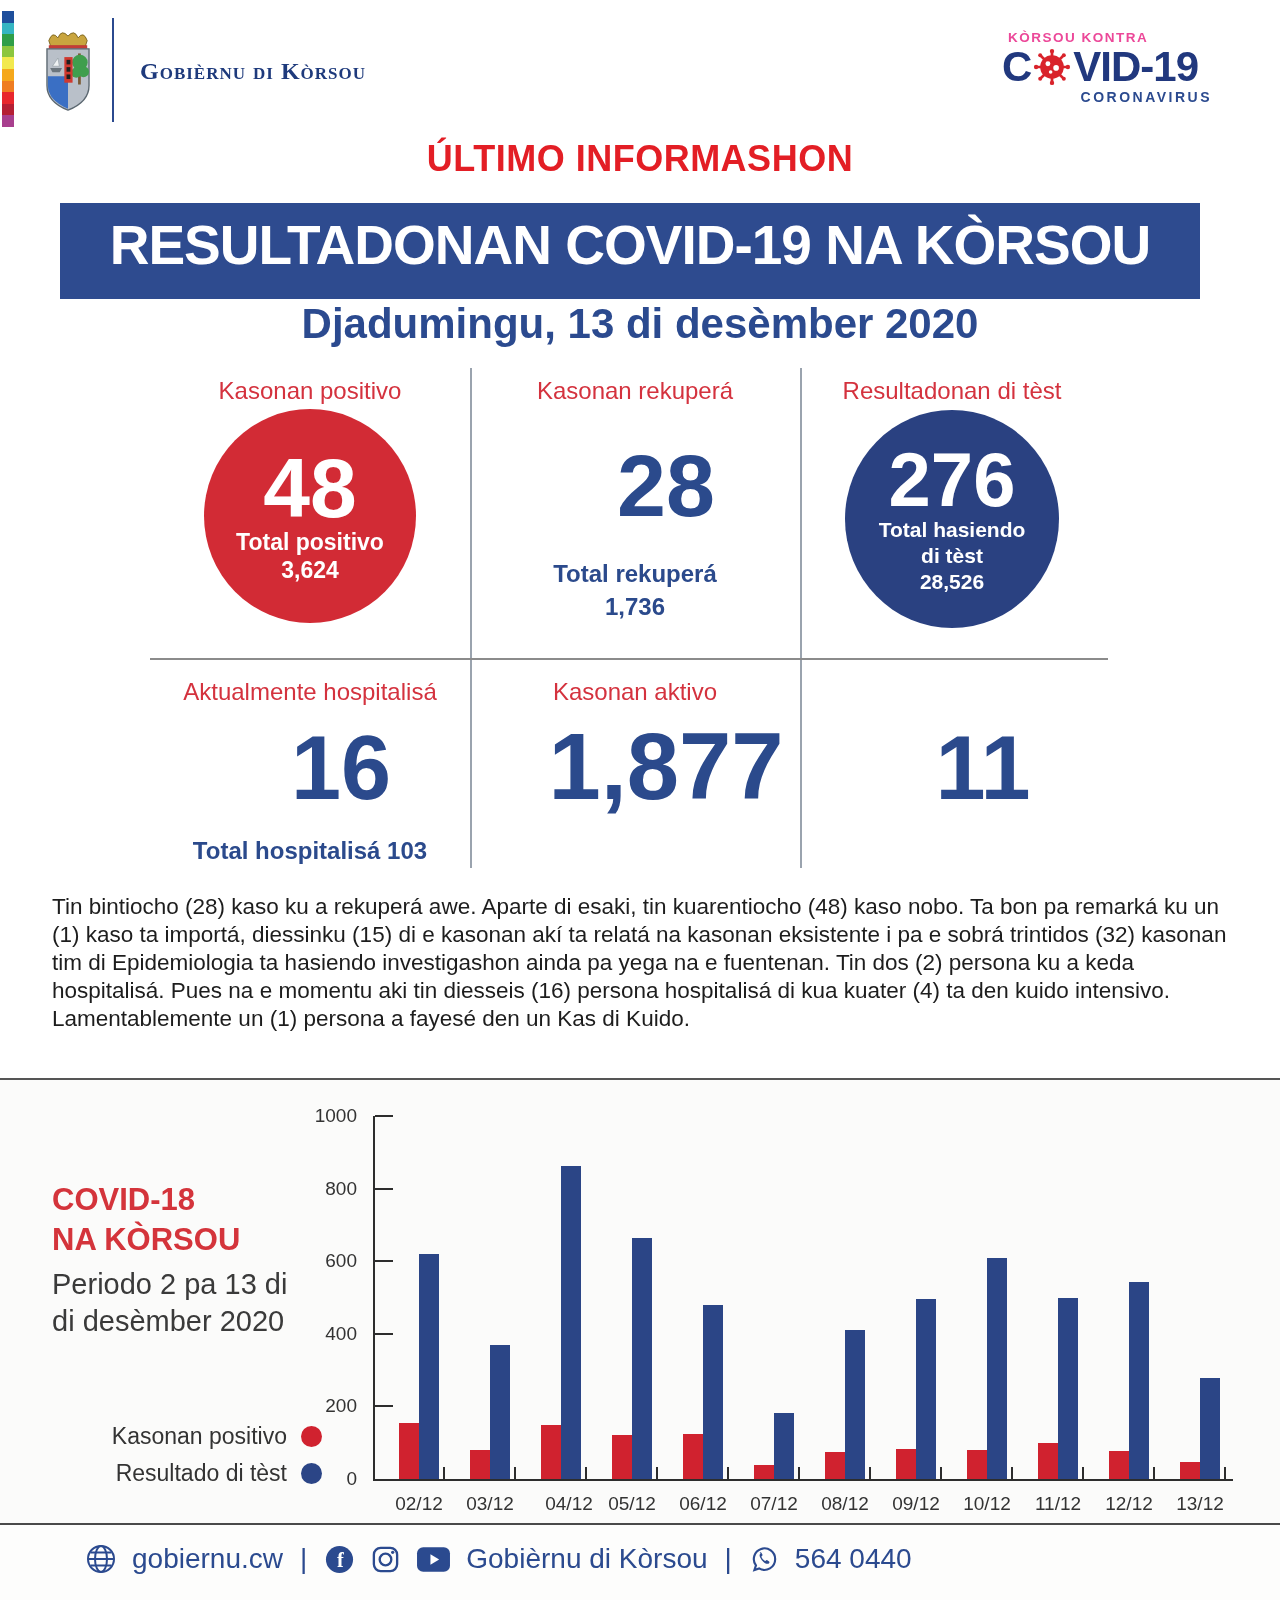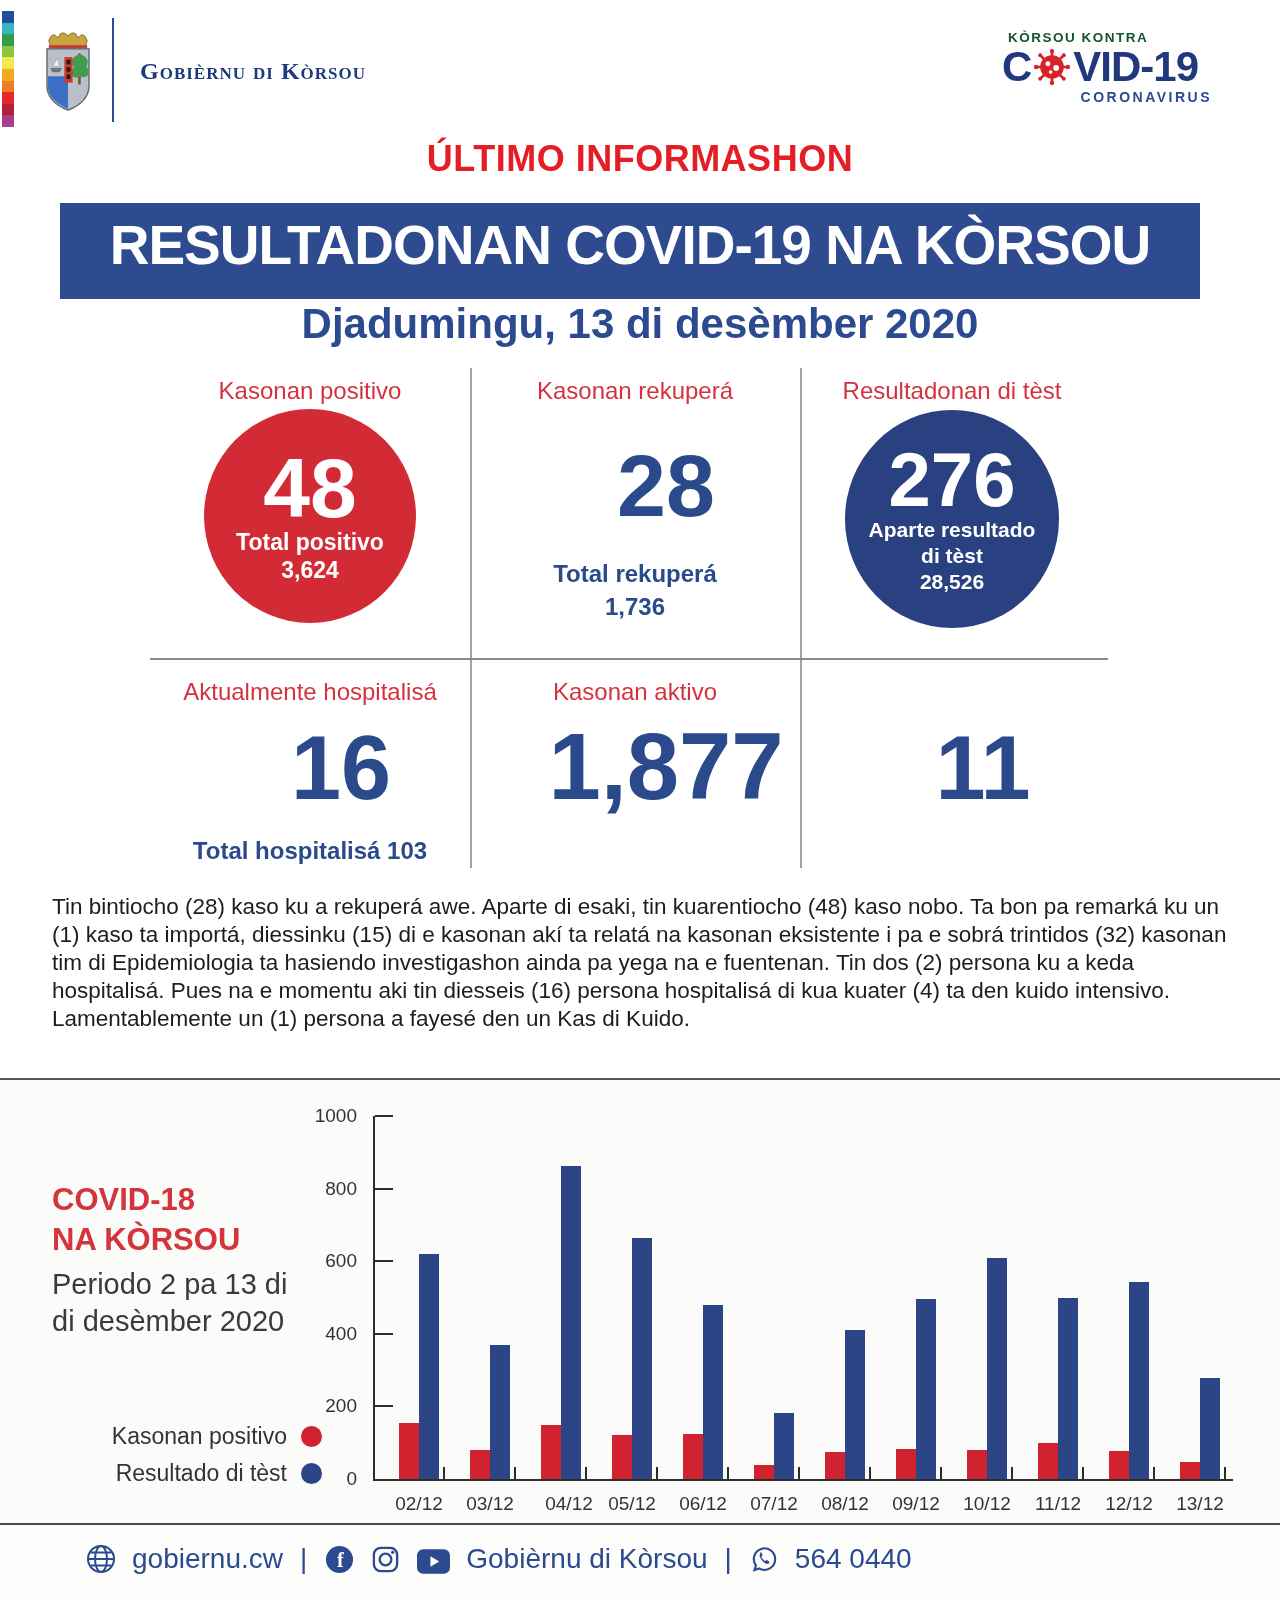--- a/index.html
+++ b/index.html
@@ -7,21 +7,21 @@
         font-family:"Liberation Sans", sans-serif;}
 
   
   #flagstrip{position:absolute;left:2px;top:11px;width:12px;height:116px;display:flex;flex-direction:column;}
   #flagstrip div{flex:1;}
   #crest{position:absolute;left:36px;top:24px;width:64px;height:100px;}
   #hdr-divider{position:absolute;left:112px;top:18px;width:2px;height:104px;background:#2b4a8f;}
   #gov-name{position:absolute;left:140px;top:58px;font-family:"Liberation Serif", serif;
             font-variant:small-caps;font-weight:bold;font-size:24px;color:#1e3a7c;letter-spacing:1px;}
   #covid-logo{position:absolute;left:1002px;top:30px;width:210px;text-align:left;}
-  .cl-kicker{font-size:13.5px;font-weight:bold;color:#14532d;letter-spacing:1.5px;margin-left:6px;}
+  .cl-kicker{font-size:13.5px;font-weight:bold;color:#ec4899;letter-spacing:1.5px;margin-left:6px;}
   .cl-main{display:flex;align-items:center;font-size:42px;font-weight:800;color:#21387e;letter-spacing:-1px;line-height:44px;}
   .cl-sub{font-size:14px;font-weight:bold;color:#2b4a8f;letter-spacing:2.5px;text-align:right;margin-top:0px;}
 
   
   #main-title{position:absolute;left:0;top:138px;width:100%;text-align:center;
               font-size:36px;font-weight:800;color:#e31e25;letter-spacing:0.5px;}
   #banner{position:absolute;left:60px;top:203px;width:1140px;height:96px;background:#2e4b8f;
           color:#fff;font-size:55px;font-weight:800;text-align:center;line-height:84px;letter-spacing:-1px;}
   #date-line{position:absolute;left:0;top:300px;width:100%;text-align:center;
              font-size:42px;font-weight:bold;color:#2b4a8f;}
@@ -57,21 +57,21 @@
   .yaxis{position:absolute;left:0;top:0;width:2px;height:365px;background:#2d2d2d;}
   .xaxis{position:absolute;left:0;top:363px;width:860px;height:2px;background:#2d2d2d;}
   .ytick{position:absolute;height:2px;background:#2d2d2d;}
   .ylabel{position:absolute;left:-78px;width:62px;text-align:right;font-size:19px;color:#333;}
   .xtick{position:absolute;width:2px;height:12px;background:#2d2d2d;top:351px;}
   .xlabel{position:absolute;width:80px;text-align:center;font-size:19px;color:#333;top:377px;}
   .bar{position:absolute;width:20px;}
 
   
   #footer{position:absolute;left:0;top:1523px;width:1280px;height:77px;background:#fdfdfc;border-top:2px solid #4a4a4a;}
-  #footer-row{position:absolute;left:85px;top:18px;display:flex;align-items:flex-end;gap:15px;
+  #footer-row{position:absolute;left:85px;top:18px;display:flex;align-items:center;gap:15px;
               color:#2b4a8f;font-size:28px;}
   .sep{color:#2b4a8f;font-weight:300;padding:0 2px;}
   #kanal{position:absolute;left:1086px;top:8px;display:flex;align-items:center;gap:8px;}
   .kanal-text{display:flex;flex-direction:column;line-height:1.05;}
   .kanal-1{font-size:22px;font-weight:bold;color:#3379b4;letter-spacing:0.5px;}
   .kanal-2{font-size:15px;color:#3379b4;letter-spacing:0.5px;}
 </style>
 </head>
 <body>
 
@@ -164,21 +164,21 @@
     </div>
 
     <div class="stat-label" style="left:410px;top:12px;">Kasonan rekuperá</div>
     <div class="big-num" style="left:410px;top:70px;font-size:88px;">28</div>
     <div class="total-line" style="left:410px;top:195px;">Total rekuperá</div>
     <div class="total-line" style="left:410px;top:228px;">1,736</div>
 
     <div class="stat-label" style="left:727px;top:12px;">Resultadonan di tèst</div>
     <div id="circle-blue" class="circle">
       <div class="cnum" style="font-size:76px;line-height:74px;">276</div>
-      <div class="csub" style="font-size:21px;line-height:26px;">Aparte resultado</div>
+      <div class="csub" style="font-size:21px;line-height:26px;">Total hasiendo</div>
       <div class="csub" style="font-size:21px;line-height:26px;">di tèst</div>
       <div class="csub" style="font-size:21px;line-height:26px;">28,526</div>
     </div>
 
     <div class="stat-label" style="left:85px;top:313px;">Aktualmente hospitalisá</div>
     <div class="big-num" style="left:85px;top:352px;font-size:90px;">16</div>
     <div class="total-line" style="left:85px;top:472px;">Total hospitalisá 103</div>
 
     <div class="stat-label" style="left:410px;top:313px;">Kasonan aktivo</div>
     <div class="big-num" style="left:410px;top:348px;font-size:94px;">1,877</div>

